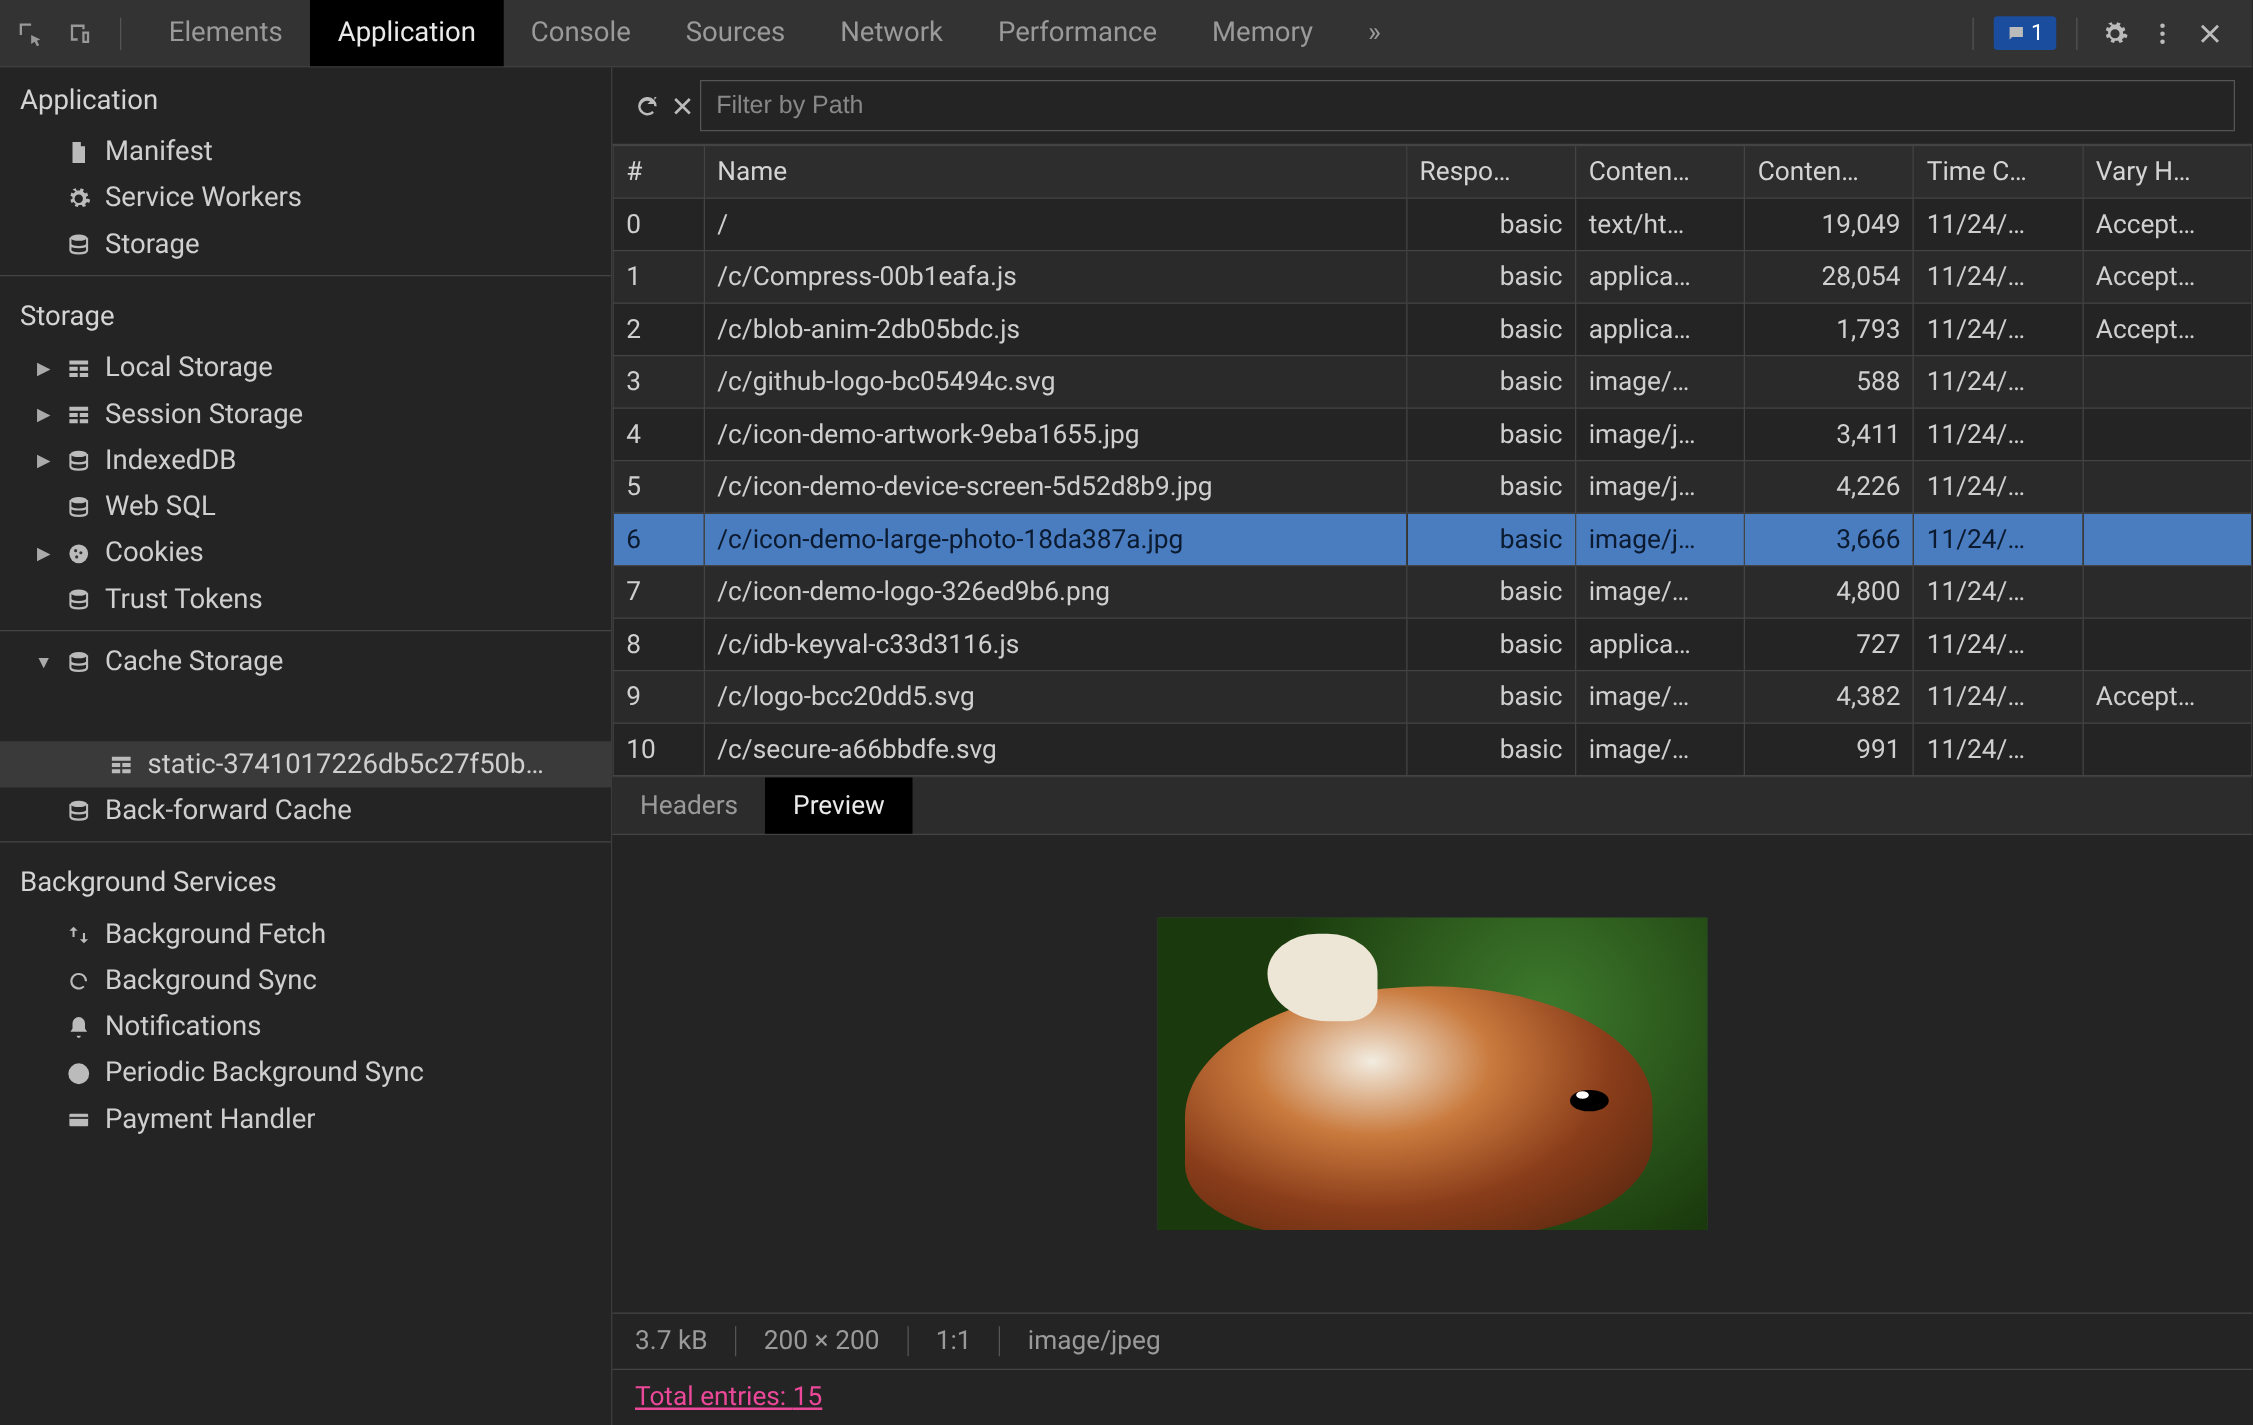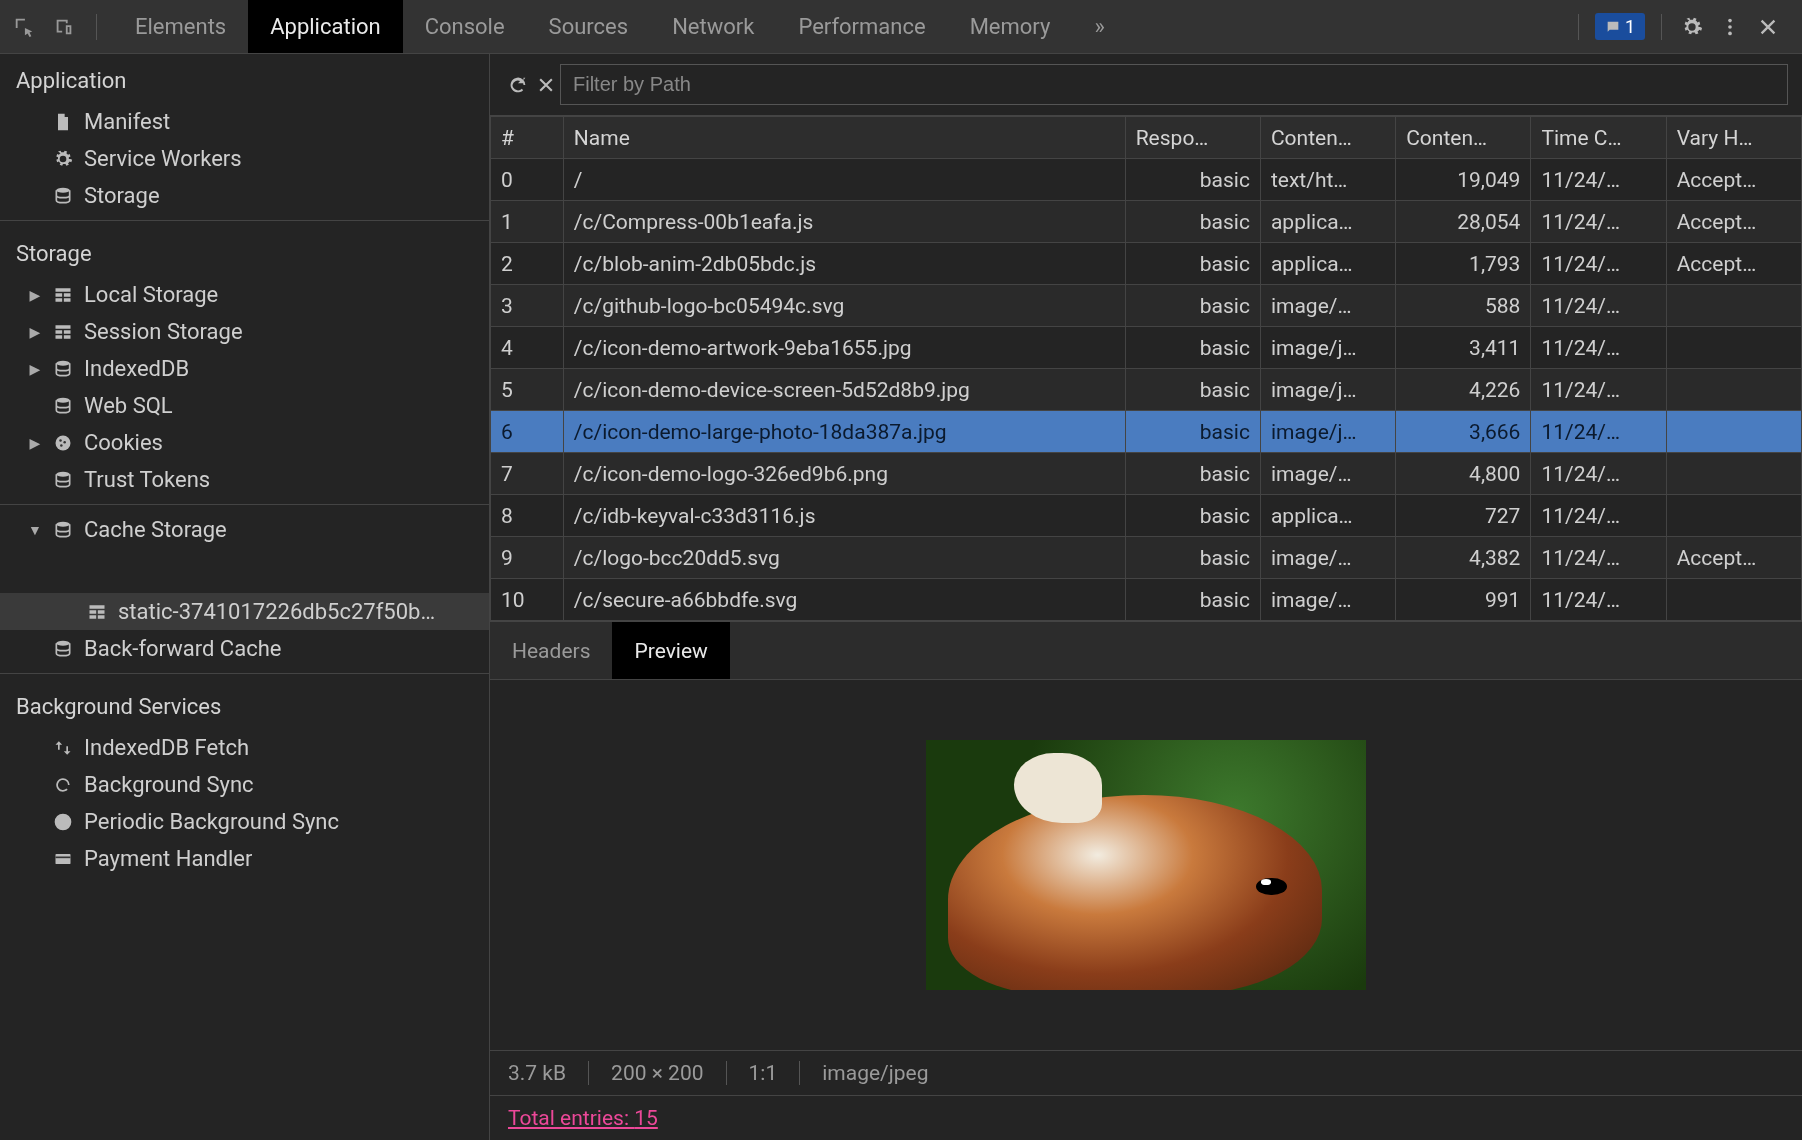--- a/index.html
+++ b/index.html
@@ -115,21 +115,21 @@
 .col-idx { width: 70px; }
 .col-name { width: 540px; }
 .col-resp, .col-ct, .col-cl, .col-time, .col-vary { width: 130px; }
 .num { text-align: right; }
 
 
 .sub-tabs {
   display: flex; align-items: flex-end;
   border-bottom: 1px solid #444;
   background: #2c2c2c;
-  height: 58px;
+  height: 46px;
 }
 .sub-tab {
   padding: 0 22px; height: 100%;
   display: flex; align-items: center;
   font-size: 21px; color: #9a9a9a;
   cursor: pointer;
 }
 .sub-tab.active { background: #000; color: #eaeaea; }
 
 
@@ -355,30 +355,39 @@
       </div>
       <hr class="sb-hr">
       <div class="sb-section-title">Background Services</div>
       <div class="sb-item">
         <span class="sb-arrow"></span>
         <span class="sb-icon">
           <svg width="20" height="20" viewBox="0 0 24 24" fill="#bbb">
             <path d="M7 4l-4 4h3v6h2V8h3L7 4zm10 16l4-4h-3V10h-2v6h-3l4 4z"></path>
           </svg>
         </span>
-        <span class="sb-label">IndexedDB Fetch</span>
+        <span class="sb-label">Background Fetch</span>
       </div>
       <div class="sb-item">
         <span class="sb-arrow"></span>
         <span class="sb-icon">
           <svg width="20" height="20" viewBox="0 0 24 24" fill="#bbb">
             <path d="M12 4a8 8 0 018 8h-2a6 6 0 10-1.8 4.2l1.4 1.4A8 8 0 1112 4z"></path>
           </svg>
         </span>
         <span class="sb-label">Background Sync</span>
+      </div>
+      <div class="sb-item">
+        <span class="sb-arrow"></span>
+        <span class="sb-icon">
+          <svg width="20" height="20" viewBox="0 0 24 24" fill="#bbb">
+            <path d="M12 2a6 6 0 00-6 6v5l-2 3h16l-2-3V8a6 6 0 00-6-6zm-2 18a2 2 0 004 0h-4z"></path>
+          </svg>
+        </span>
+        <span class="sb-label">Notifications</span>
       </div>
       <div class="sb-item">
         <span class="sb-arrow"></span>
         <span class="sb-icon">
           <svg width="20" height="20" viewBox="0 0 24 24" fill="none" stroke="#bbb" stroke-width="2">
             <circle cx="12" cy="12" r="9"></circle>
             <path d="M12 7v5l3 3"></path>
           </svg>
         </span>
         <span class="sb-label">Periodic Background Sync</span>

